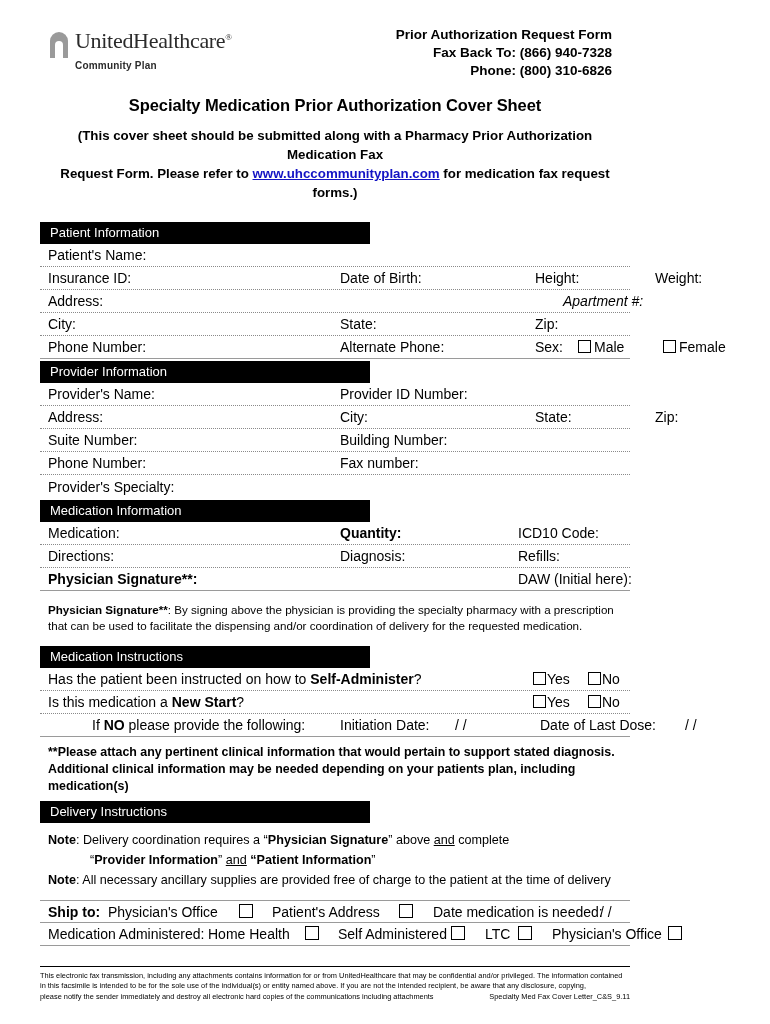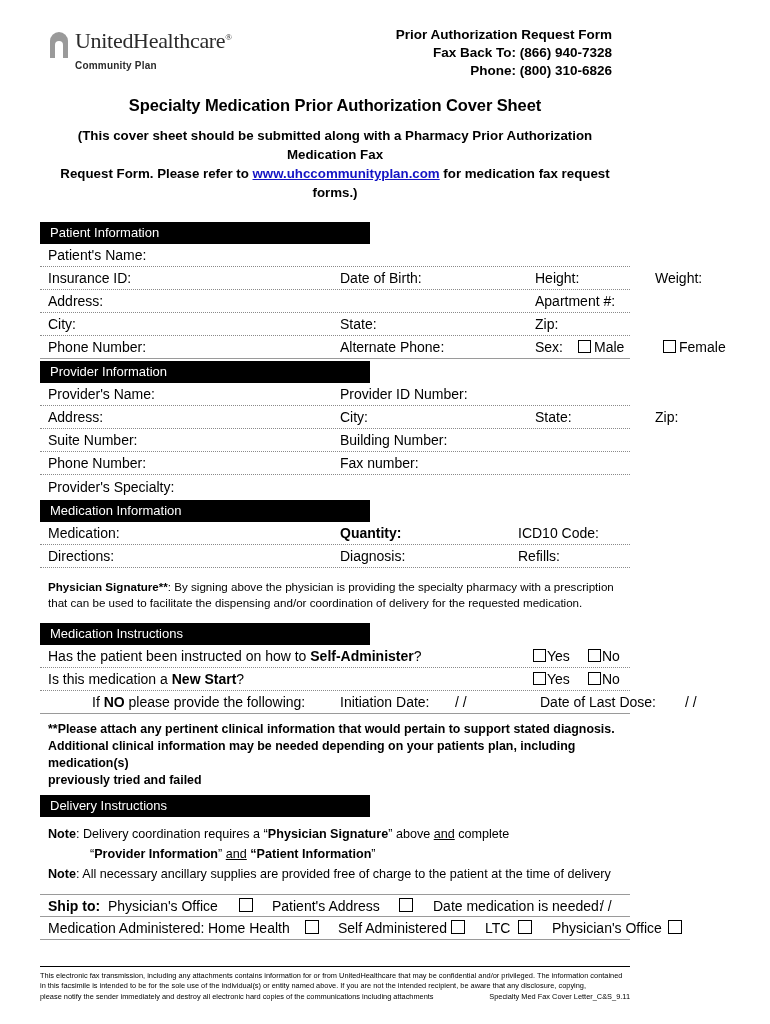--- a/index.html
+++ b/index.html
@@ -227,21 +227,21 @@
         <span class="cell" style="left:8px;">Patient's Name:</span>
       </div>
       <div class="row">
         <span class="cell" style="left:8px;">Insurance ID:</span>
         <span class="cell" style="left:300px;">Date of Birth:</span>
         <span class="cell" style="left:495px;">Height:</span>
         <span class="cell" style="left:615px;">Weight:</span>
       </div>
       <div class="row">
         <span class="cell" style="left:8px;">Address:</span>
-        <span class="cell" style="left:495px;">Apartment #:</span>
+        <span class="cell" style="left:523px;font-style:italic;">Apartment #:</span>
       </div>
       <div class="row">
         <span class="cell" style="left:8px;">City:</span>
         <span class="cell" style="left:300px;">State:</span>
         <span class="cell" style="left:495px;">Zip:</span>
       </div>
       <div class="row solid">
         <span class="cell" style="left:8px;">Phone Number:</span>
         <span class="cell" style="left:300px;">Alternate Phone:</span>
         <span class="cell" style="left:495px;">Sex:</span>
@@ -284,20 +284,24 @@
       <div class="row">
         <span class="cell" style="left:8px;">Medication:</span>
         <span class="cell" style="left:300px;font-weight:bold;">Quantity:</span>
         <span class="cell" style="left:478px;">ICD10 Code:</span>
       </div>
       <div class="row">
         <span class="cell" style="left:8px;">Directions:</span>
         <span class="cell" style="left:300px;">Diagnosis:</span>
         <span class="cell" style="left:478px;">Refills:</span>
       </div>
+      <div class="row solid">
+        <span class="cell b" style="left:8px;">Physician Signature**:</span>
+        <span class="cell" style="left:478px;">DAW (Initial here):</span>
+      </div>
     </div>
     <div class="note-para">
       <span class="b">Physician Signature**</span><span>: By signing above the physician is providing the specialty pharmacy with a prescription that can be used to facilitate the dispensing and/or coordination of delivery for the requested medication.</span>
     </div>
   </div>
 
   <div style="margin-top:12px;">
     <div class="section-bar">Medication Instructions</div>
     <div class="rows">
       <div class="row">
@@ -314,21 +318,20 @@
         <span class="cell" style="left:52px;"><span>If </span><span class="b">NO</span><span> please provide the following:</span></span>
         <span class="cell" style="left:300px;">Initiation Date:</span>
         <span class="cell" style="left:415px;">/      /</span>
         <span class="cell" style="left:500px;">Date of Last Dose:</span>
         <span class="cell" style="left:645px;">/      /</span>
       </div>
     </div>
     <div class="attach-note">
       <div>**Please attach any pertinent clinical information that would pertain to support stated diagnosis.</div>
       <div>Additional clinical information may be needed depending on your patients plan, including medication(s)</div>
-      <div>previously tried and failed</div>
     </div>
   </div>
 
   <div style="margin-top:6px;">
     <div class="section-bar">Delivery Instructions</div>
     <div class="delivery-note">
       <div>
         <span class="b">Note</span><span>:  Delivery coordination requires a “</span><span class="b">Physician Signature</span><span>” above </span><u>and</u><span> complete</span>
       </div>
       <div class="ind">

